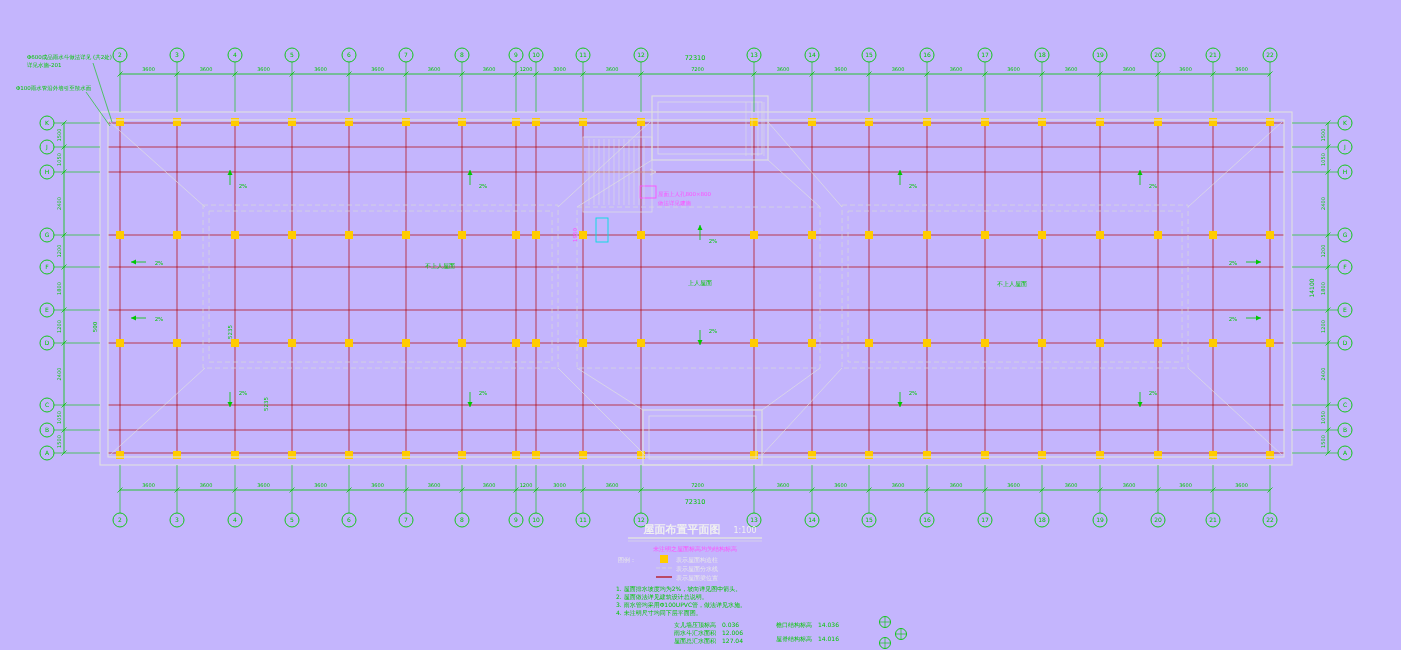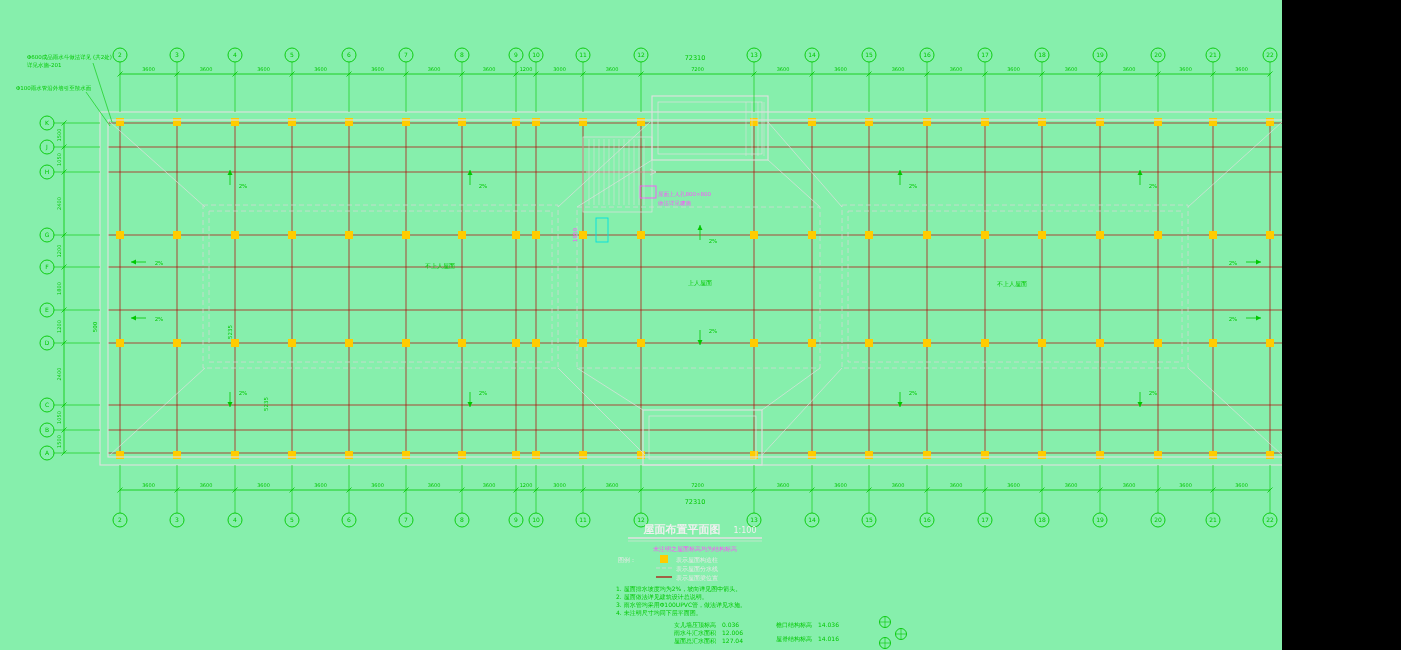--- a/index.html
+++ b/index.html
@@ -1,16 +1,16 @@
 <!DOCTYPE html>
 <html><head>
 <meta charset="utf-8">
 <style>
   html,body{margin:0;padding:0;background:#000;}
-  .stage{position:relative;width:1282px;height:650px;background:#86efac;overflow:hidden;}
+  .stage{position:relative;width:1401px;height:650px;background:#c4b5fd;overflow:hidden;}
   svg{position:absolute;left:0;top:0;}
   svg text{font-family:"DejaVu Sans",sans-serif;}
   .w{fill:none;stroke:#e0e0e0;stroke-width:1.1;}
   .w1{fill:none;stroke:#e0e0e0;stroke-width:.7;}
   .wd{fill:none;stroke:#d8d8d8;stroke-width:.7;stroke-dasharray:5 3;}
   .cy{fill:none;stroke:#00e0e0;stroke-width:.9;}
   .mg{fill:none;stroke:#ff50ff;stroke-width:.9;}
   .t-title{fill:#f0f0f0;font-size:11px;font-weight:bold;}
   .t-scale{fill:#f0f0f0;font-size:8px;}
   .t-sub{fill:#ff50ff;font-size:6px;}

